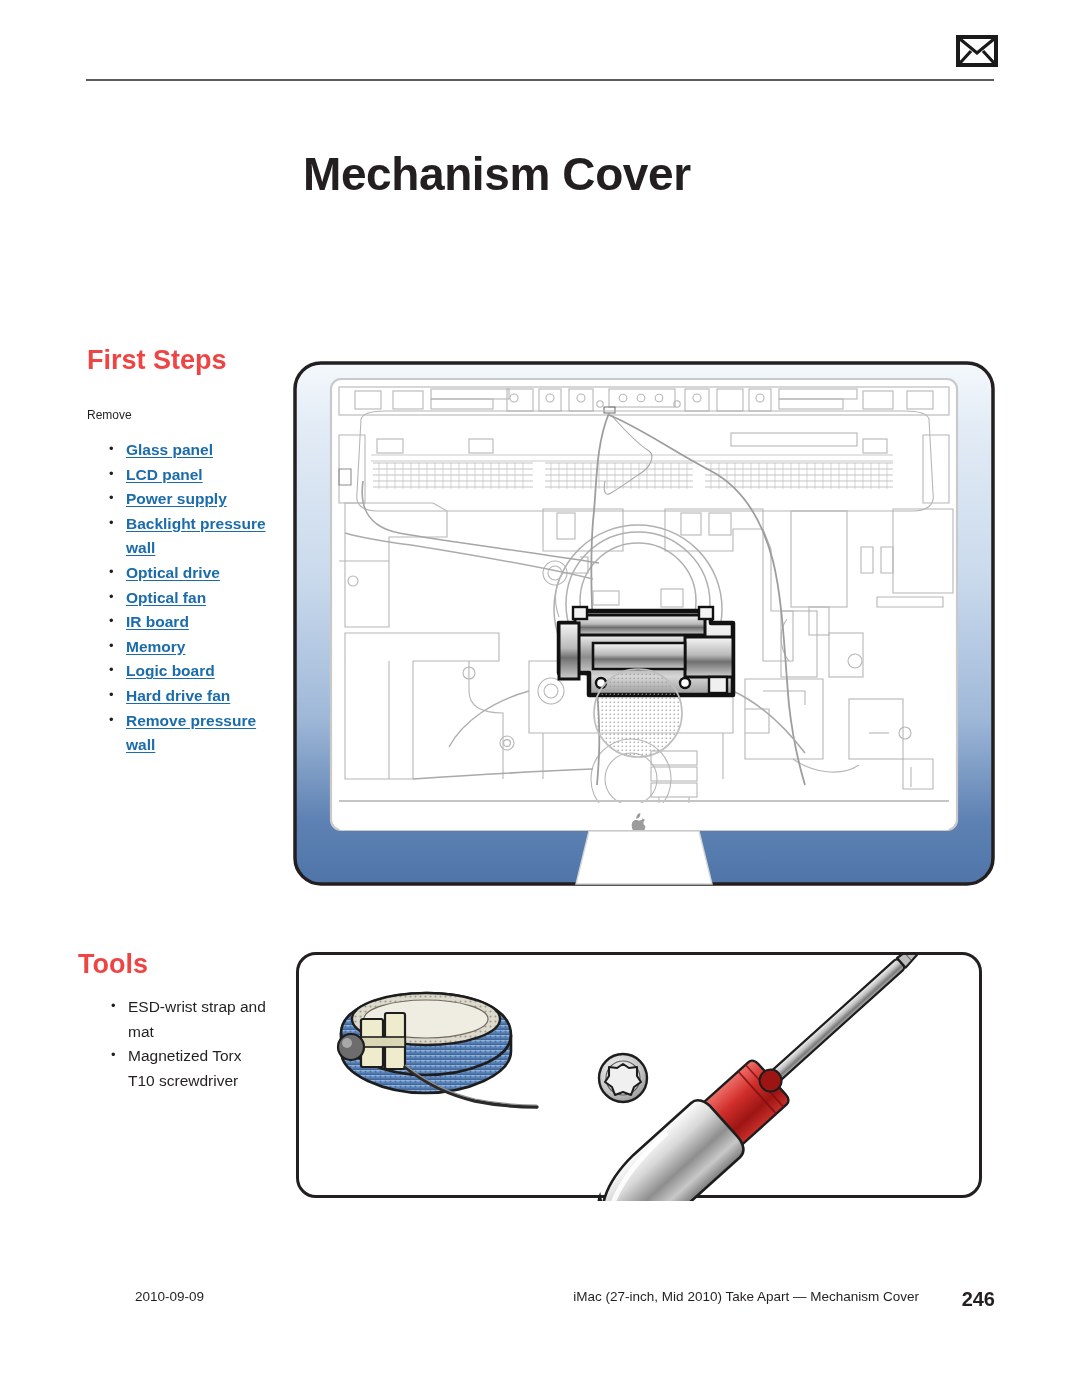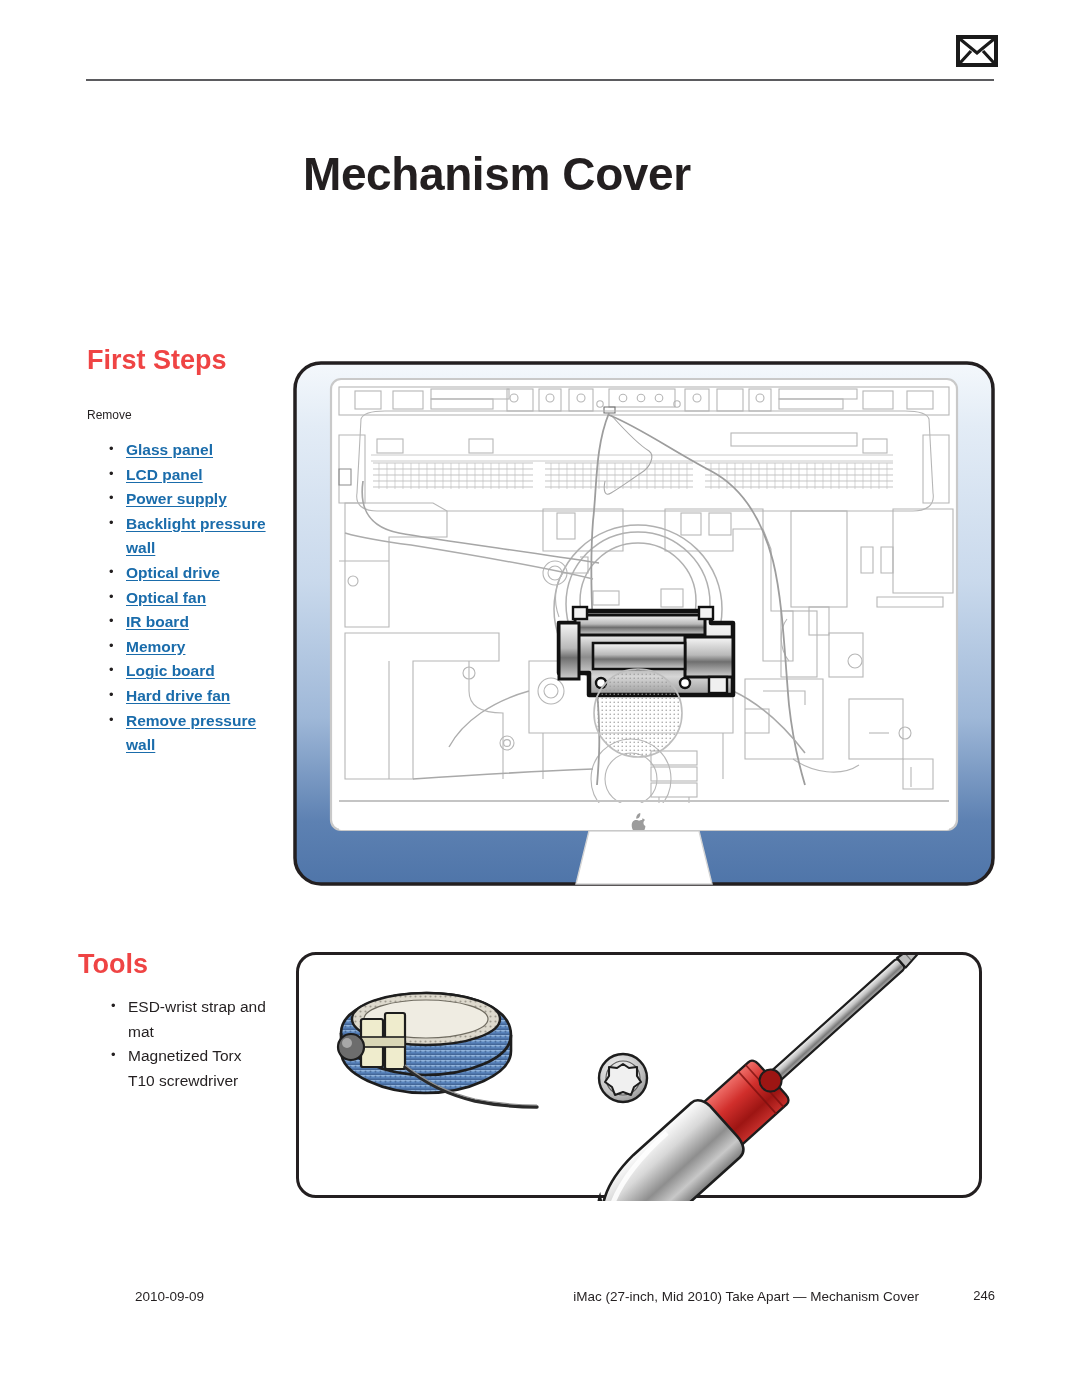--- a/index.html
+++ b/index.html
@@ -164,22 +164,22 @@
   #footer-doc {
     position: absolute;
     right: 76px;
     top: 0;
     white-space: nowrap;
   }
   #footer-page {
     position: absolute;
     right: 0;
     top: -1px;
-    font-weight: normal;
-    font-size: 13px;
+    font-weight: bold;
+    font-size: 20px;
     white-space: nowrap;
   }
 </style>
 </head>
 <body>
 
 <div id="page-header">
   <svg id="envelope-icon" viewBox="0 0 42 32">
     <rect x="2" y="2" width="38" height="28" fill="#ffffff" stroke="#1a1a1a" stroke-width="4"></rect>
     <path d="M4 4 L21 18 L38 4" fill="none" stroke="#1a1a1a" stroke-width="3.2"></path>

